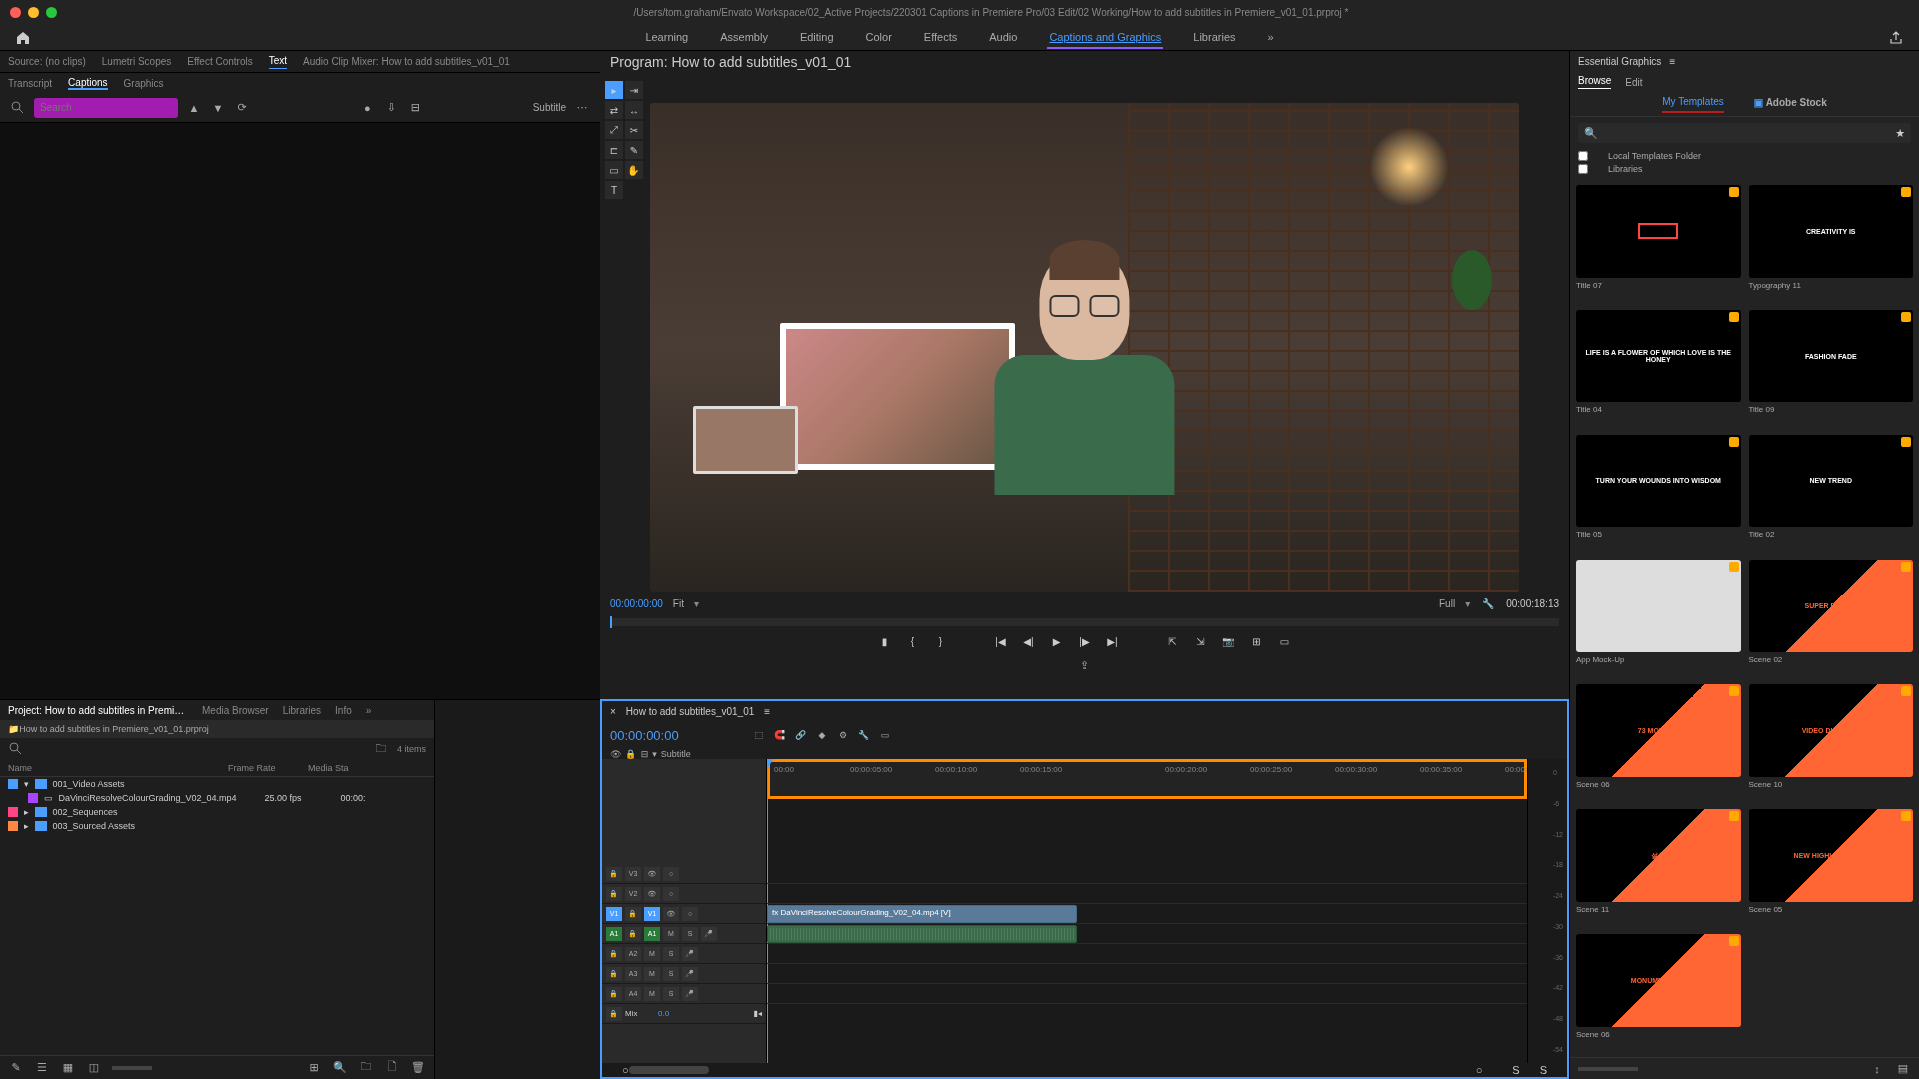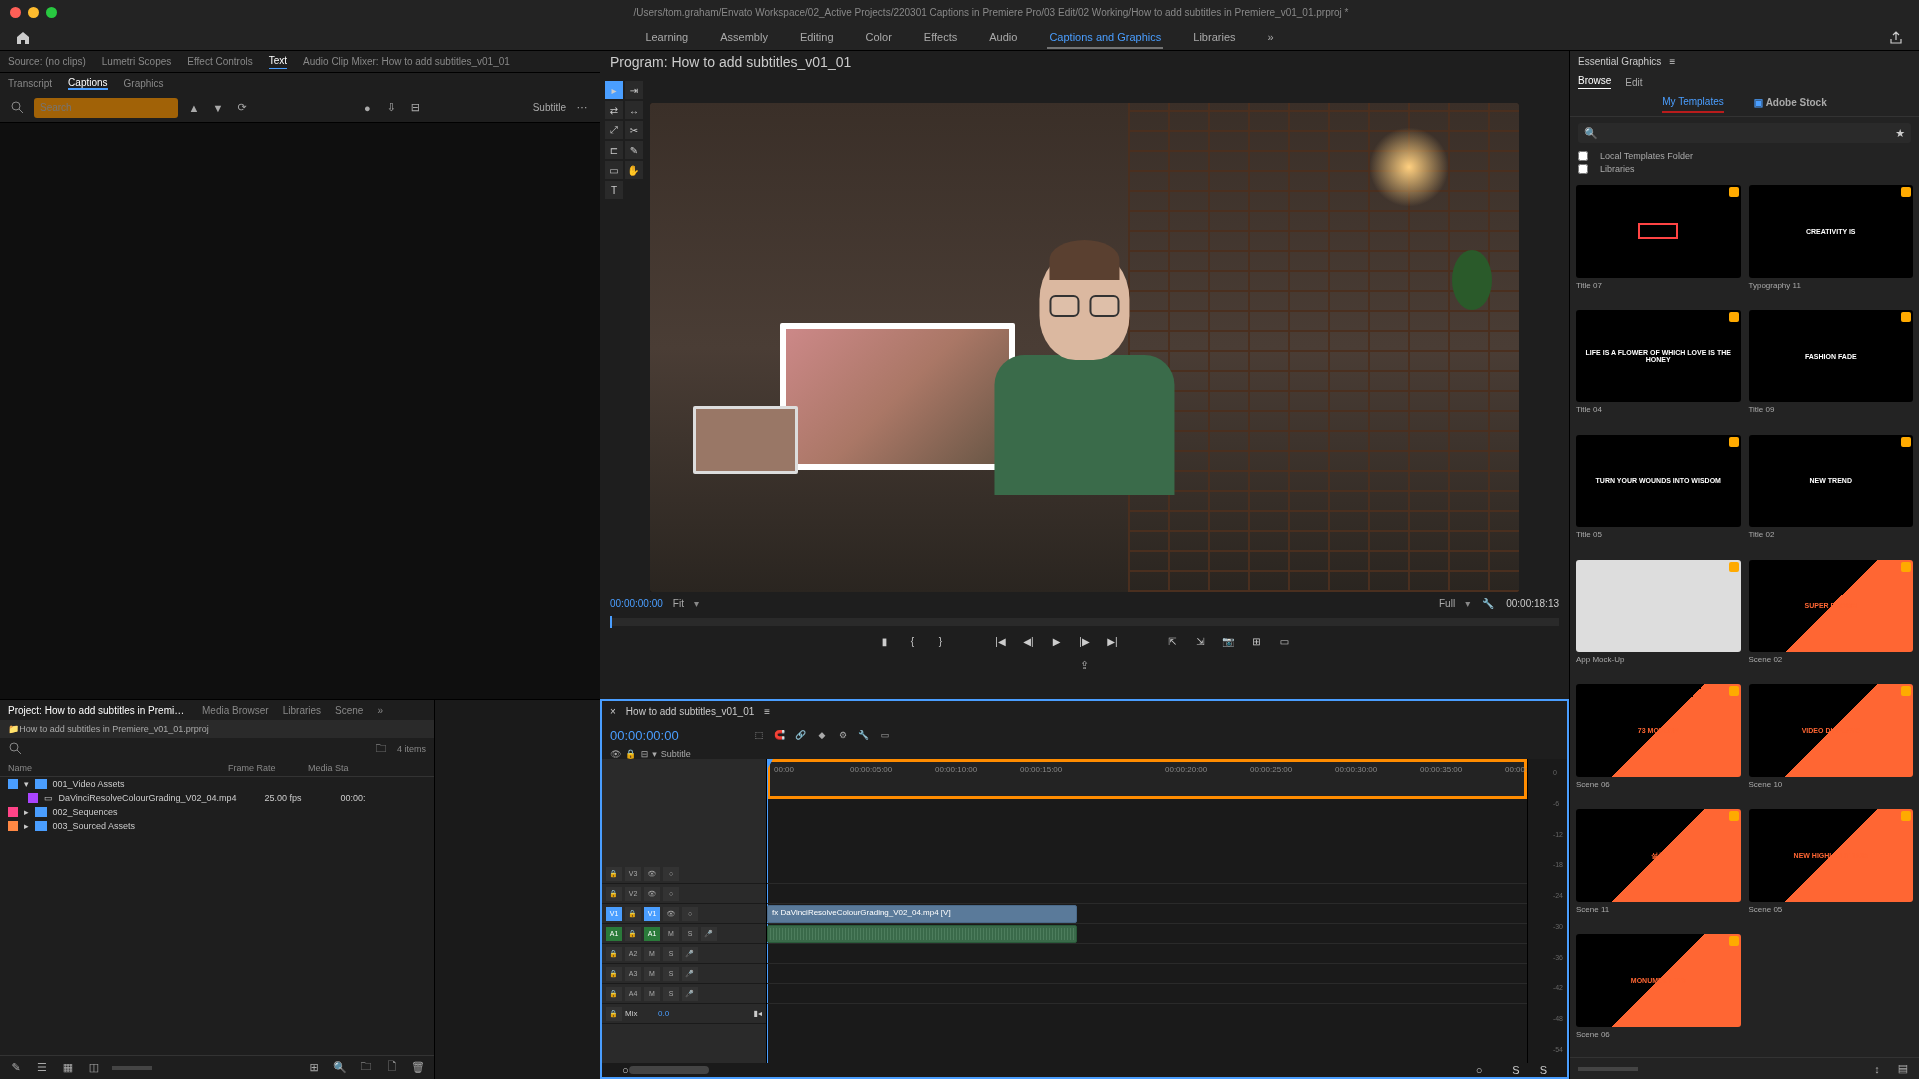--- a/index.html
+++ b/index.html
@@ -11,41 +11,41 @@
 .traffic-lights span { width: 11px; height: 11px; border-radius: 50%; display: inline-block; }
 .tl-red { background: #ff5f57; }
 .tl-yellow { background: #febc2e; }
 .tl-green { background: #28c840; }
 .title-text { flex: 1; text-align: center; }
 
 
 .top-menu { height: 26px; background: #232323; display: flex; align-items: center; padding: 0 15px; border-bottom: 1px solid #000; }
 .workspace-tabs { flex: 1; display: flex; justify-content: center; gap: 28px; font-size: 11px; }
 .workspace-tabs span { color: #aaa; cursor: pointer; padding: 4px 2px; }
-.workspace-tabs span.active { color: #4a9eff; border-bottom: 2px solid #737373; }
+.workspace-tabs span.active { color: #4a9eff; border-bottom: 2px solid #8b5cf6; text-decoration: underline; }
 .icon-btn { width: 16px; height: 16px; display: inline-flex; align-items: center; justify-content: center; color: #aaa; cursor: pointer; }
 
 
 .main-layout { display: flex; height: calc(100% - 51px); }
 .left-col { width: 600px; display: flex; flex-direction: column; }
 .center-col { flex: 1; display: flex; flex-direction: column; }
 .right-col { width: 350px; background: #232323; border-left: 1px solid #000; display: flex; flex-direction: column; }
 
 
 .panel-header { height: 22px; background: #1e1e1e; display: flex; align-items: center; padding: 0 8px; gap: 16px; font-size: 10px; border-bottom: 1px solid #000; }
 .panel-header span { color: #888; cursor: pointer; }
 .panel-header span.active { color: #fff; border-bottom: 1px solid #4a9eff; padding-bottom: 2px; }
 .panel-sub { height: 20px; background: #1e1e1e; display: flex; align-items: center; padding: 0 8px; gap: 16px; font-size: 10px; }
 .panel-sub span { color: #888; cursor: pointer; }
 .panel-sub span.active { color: #fff; border-bottom: 2px solid #4a9eff; }
 
 
 .captions-panel { flex: 1; background: #1e1e1e; display: flex; flex-direction: column; }
 .captions-toolbar { height: 30px; display: flex; align-items: center; padding: 0 10px; gap: 8px; border-bottom: 1px solid #000; }
-.search-box { flex: 1; background: #a16207; border-radius: 3px; height: 20px; display: flex; align-items: center; padding: 0 6px; gap: 6px; }
+.search-box { flex: 1; background: #a21caf; border-radius: 3px; height: 20px; display: flex; align-items: center; padding: 0 6px; gap: 6px; }
 .search-box input { background: transparent; border: none; color: #ccc; font-size: 10px; outline: none; flex: 1; }
 .captions-body { flex: 1; background: #0f0f0f; }
 
 
 .source-header { height: 22px; background: #1e1e1e; display: flex; align-items: center; padding: 0 10px; font-size: 14px; color: #ccc; }
 .program-panel { flex: 1; background: #1e1e1e; display: flex; flex-direction: column; position: relative; }
 .tool-strip { position: absolute; left: 5px; top: 30px; width: 40px; display: flex; flex-direction: column; gap: 2px; }
 .tool-strip .tool-row { display: flex; gap: 2px; }
 .tool-strip .tool { width: 18px; height: 18px; background: #2a2a2a; display: flex; align-items: center; justify-content: center; cursor: pointer; font-size: 10px; }
 .tool-strip .tool.active { background: #4a9eff; }
@@ -129,21 +129,21 @@
 .eg-tabs { height: 22px; display: flex; align-items: center; padding: 0 8px; gap: 14px; font-size: 10px; }
 .eg-tabs span { color: #aaa; cursor: pointer; }
 .eg-tabs span.active { color: #fff; border-bottom: 1px solid #fff; padding-bottom: 2px;}
 .eg-subtabs { height: 24px; display: flex; align-items: center; justify-content: center; gap: 30px; font-size: 10px; border-bottom: 1px solid #333;}
 .eg-subtabs span { color: #4a9eff; cursor: pointer; padding-bottom:4px;}
 .eg-subtabs span.active { border-bottom: 2px solid #b91c1c; }
 .eg-subtabs span:last-child{color:#aaa;font-weight:bold;}
 .eg-search { padding: 6px 8px; }
 .eg-search-box { background: #2a2a2a; border-radius: 3px; height: 20px; display: flex; align-items: center; padding: 0 6px; gap: 6px; }
 .eg-filters { padding: 2px 8px; font-size: 9px; color: #aaa; }
-.eg-filters label { display: flex; align-items: center; gap: 12px; margin-bottom: 3px;}
+.eg-filters label { display: flex; align-items: center; gap: 20px; margin-bottom: 3px;}
 .eg-grid { flex: 1; overflow-y: auto; padding: 6px; display: grid; grid-template-columns: 1fr 1fr; gap: 8px; }
 .eg-item { }
 .eg-thumb { width: 100%; aspect-ratio: 16/9; background: #000; border-radius: 3px; position: relative; display:flex;align-items:center;justify-content:center;font-size:7px;color:#fff;text-align:center;overflow:hidden;}
 .eg-thumb .badge{position:absolute;top:2px;right:2px;width:10px;height:10px;background:#ffaa00;border-radius:2px;}
 .eg-label { font-size: 8px; color: #aaa; margin-top: 3px; }
 .eg-footer{height:22px;display:flex;align-items:center;padding:0 8px;gap:10px;border-top:1px solid #333;}
 
 svg { width: 100%; height: 100%; }
 input[type=checkbox]{width:10px;height:10px;}
 </style>
@@ -223,21 +223,21 @@
         <div class="captions-body"></div>
       </div>
     </div>
 
     <div class="bottom-section" style="border-top:1px solid #000;">
       <div class="project-panel">
         <div class="project-header">
           <span class="active" style="max-width:180px;overflow:hidden;text-overflow:ellipsis;white-space:nowrap;">Project: How to add subtitles in Premiere_v01_01</span>
           <span>Media Browser</span>
           <span>Libraries</span>
-          <span>Scene</span>
+          <span>Info</span>
           <span>»</span>
         </div>
         <div class="project-bar">
           <span>📁</span>
           <span>How to add subtitles in Premiere_v01_01.prproj</span>
         </div>
         <div class="project-search">
           <span class="icon-btn">
               <svg viewBox="0 0 16 16">
                 <circle cx="6" cy="6" r="4" fill="none" stroke="#888"></circle>

